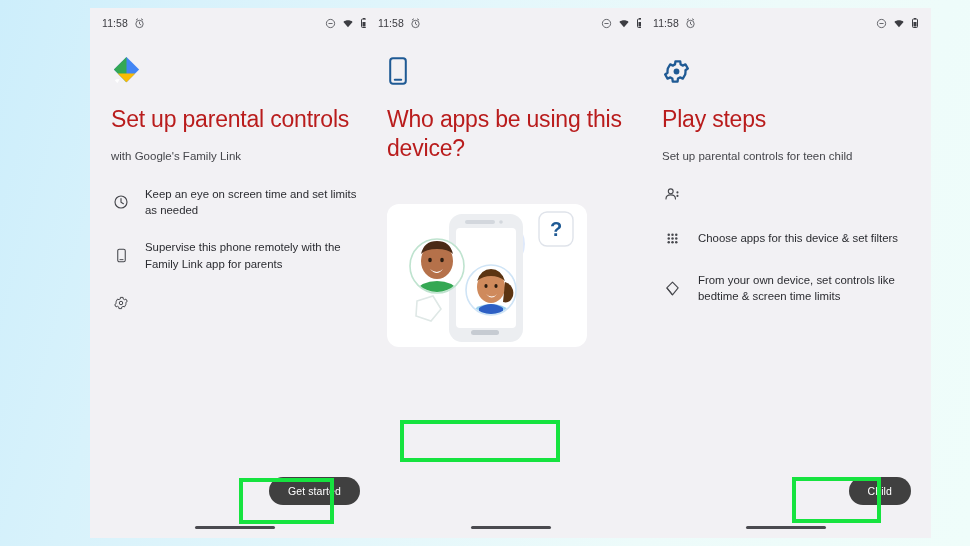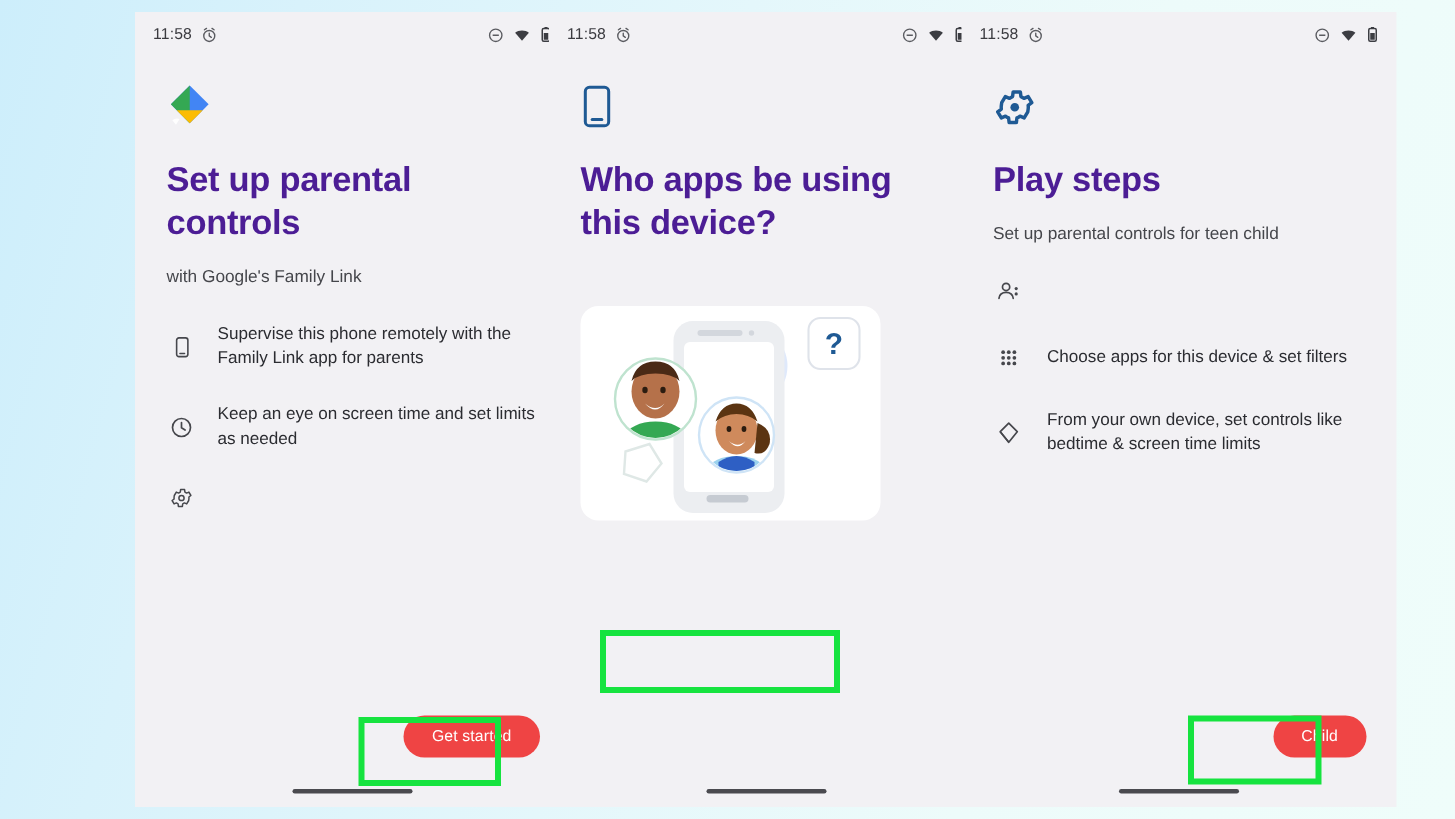--- a/index.html
+++ b/index.html
@@ -74,22 +74,22 @@
   .hero-icon {
     margin-top: 17px;
     height: 32px;
     display: flex;
     align-items: center;
   }
   .title {
     margin-top: 18px;
     font-size: 23px;
     line-height: 29px;
-    color: #4c1d95;
-    font-weight: 700;
+    color: #b91c1c;
+    font-weight: 400;
     letter-spacing: -0.2px;
   }
   .subtitle {
     margin-top: 15px;
     font-size: 11.5px;
     line-height: 15px;
     color: #45464b;
   }
 
   
@@ -154,21 +154,21 @@
     font-family: "Liberation Sans", sans-serif;
     width: 100%;
     box-sizing: border-box;
   }
   .cta-row {
     position: absolute;
     right: 20px;
     bottom: 33px;
   }
   .cta-btn {
-    background: #ef4444;
+    background: #404040;
     color: #ffffff;
     border: none;
     border-radius: 16px;
     height: 28px;
     padding: 0 19px;
     font-size: 10.5px;
     cursor: pointer;
     font-family: "Liberation Sans", sans-serif;
     letter-spacing: 0.1px;
   }
@@ -236,35 +236,35 @@
           <path d="M8 52 Q12 48 18 50 L13 58 Z" fill="#ffffff" opacity="0.9"></path>
         </svg>
       </div>
 
       <div class="title">Set up parental controls</div>
       <div class="subtitle">with Google's Family Link</div>
 
       <div class="features">
         <div class="feature">
           <span class="feature-icon">
+            <svg width="16" height="16" viewBox="0 0 24 24">
+              <circle cx="12" cy="12" r="9" fill="none" stroke="#46474c" stroke-width="1.7"></circle>
+              <path d="M12 7v5.3l3.6 2.2" fill="none" stroke="#46474c" stroke-width="1.7" stroke-linecap="round"></path>
+            </svg>
+          </span>
+          <span class="feature-text">Keep an eye on screen time and set limits as needed</span>
+        </div>
+        <div class="feature">
+          <span class="feature-icon">
             <svg width="15" height="15" viewBox="0 0 24 24">
               <rect x="6" y="2" width="12" height="20" rx="2.5" fill="none" stroke="#46474c" stroke-width="1.7"></rect>
               <line x1="9.5" y1="18.6" x2="14.5" y2="18.6" stroke="#46474c" stroke-width="1.5" stroke-linecap="round"></line>
             </svg>
           </span>
           <span class="feature-text">Supervise this phone remotely with the Family Link app for parents</span>
-        </div>
-        <div class="feature">
-          <span class="feature-icon">
-            <svg width="16" height="16" viewBox="0 0 24 24">
-              <circle cx="12" cy="12" r="9" fill="none" stroke="#46474c" stroke-width="1.7"></circle>
-              <path d="M12 7v5.3l3.6 2.2" fill="none" stroke="#46474c" stroke-width="1.7" stroke-linecap="round"></path>
-            </svg>
-          </span>
-          <span class="feature-text">Keep an eye on screen time and set limits as needed</span>
         </div>
         <div class="feature">
           <span class="feature-icon">
             <svg width="16" height="16" viewBox="0 0 24 24">
               <path d="M19.4 13a7.6 7.6 0 000-2l2-1.5-2-3.4-2.3 1a7.6 7.6 0 00-1.7-1l-.3-2.5h-4l-.3 2.5a7.6 7.6 0 00-1.7 1l-2.3-1-2 3.4L4.6 11a7.6 7.6 0 000 2l-2 1.5 2 3.4 2.3-1a7.6 7.6 0 001.7 1l.3 2.5h4l.3-2.5a7.6 7.6 0 001.7-1l2.3 1 2-3.4z" fill="none" stroke="#46474c" stroke-width="1.5" stroke-linejoin="round"></path>
               <circle cx="12" cy="12" r="2.6" fill="none" stroke="#46474c" stroke-width="1.5"></circle>
             </svg>
           </span>
         </div>
       </div>

